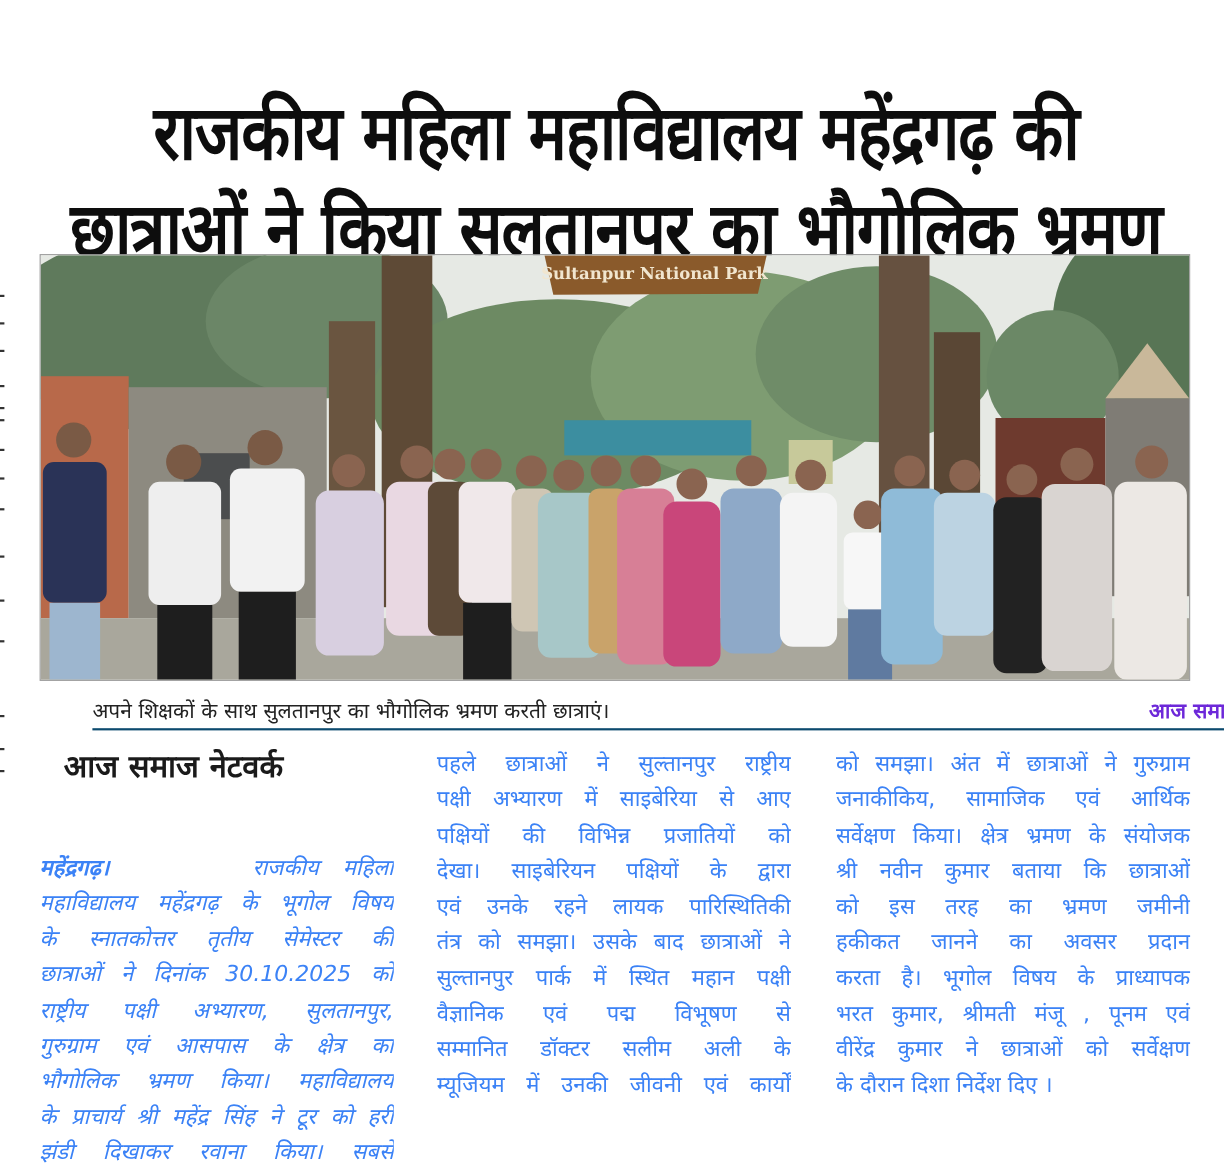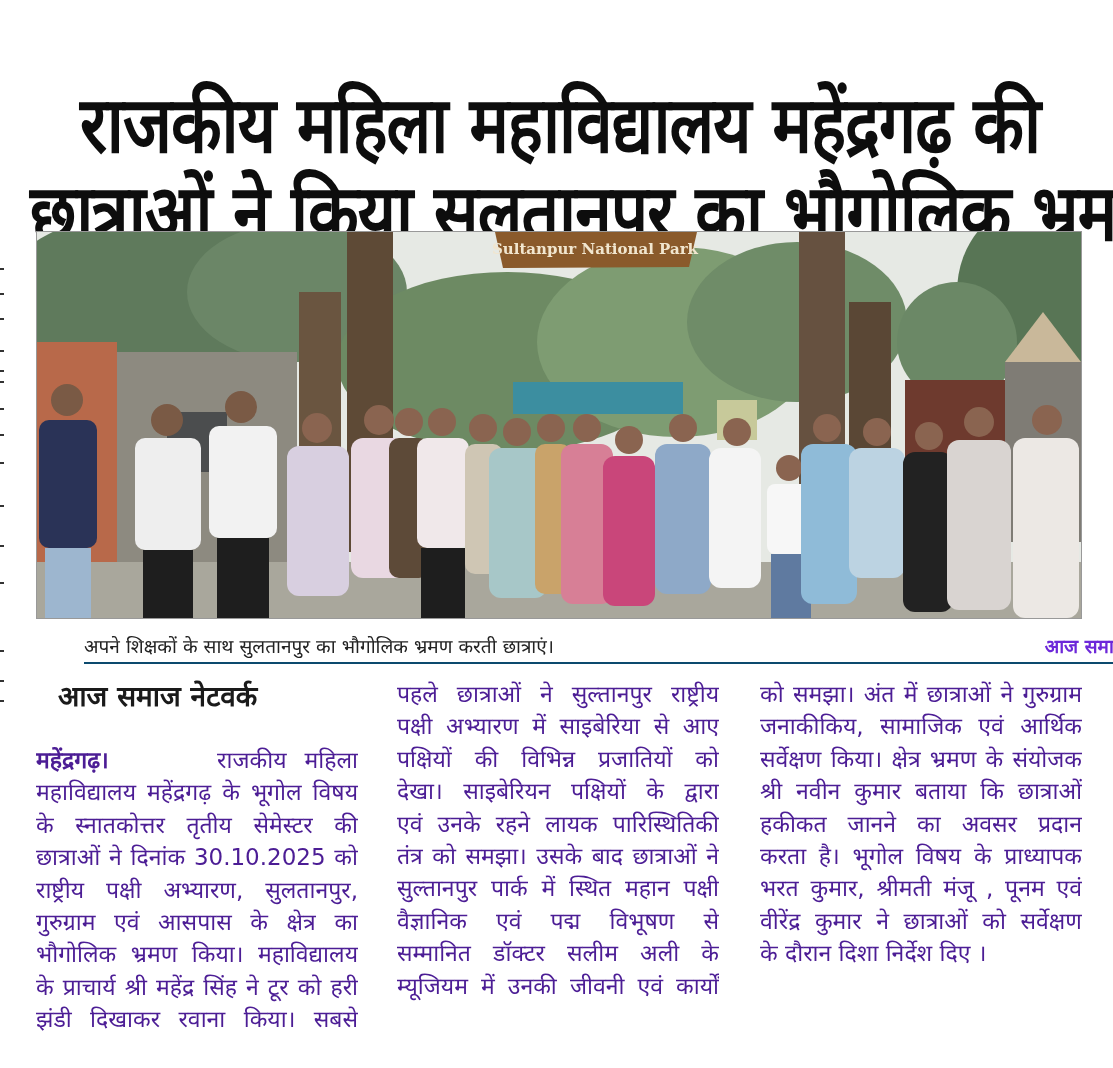--- a/index.html
+++ b/index.html
@@ -32,21 +32,21 @@
     .headline {
       position: absolute;
       left: 30px;
       top: 38px;
       width: 1060px;
       text-align: center;
       font-family: "DejaVu Sans", sans-serif;
       font-weight: bold;
       color: #0d0d0d;
       line-height: 88px;
-      font-size: 66px;
+      font-size: 58px;
       letter-spacing: -1px;
     }
     .headline .line {
       display: block;
       white-space: nowrap;
       transform: scaleY(1.18);
     }
     .photo {
       position: absolute;
       left: 36px;
@@ -86,27 +86,27 @@
       left: 36px;
       top: 676px;
       font-size: 28px;
       font-weight: bold;
       color: #1a1a1a;
       margin-left: 22px;
     }
     .col {
       position: absolute;
       width: 322px;
-      font-size: 23px;
+      font-size: 20px;
       line-height: 32.4px;
-      color: #4c1d95;
+      color: #3b82f6;
       text-align: justify;
       text-align-last: justify;
     }
-    .col1 { left: 36px; top: 744px; }
+    .col1 { left: 36px; top: 772px; font-style: italic; }
     .col2 { left: 397px; top: 678px; }
     .col3 { left: 760px; top: 678px; }
     .dateline { font-weight: bold; }
     .col-line {
       display: block;
       text-align: justify;
       text-align-last: justify;
       white-space: nowrap;
       overflow: hidden;
     }
@@ -256,18 +256,19 @@
   <span class="col-line">वैज्ञानिक एवं पद्म विभूषण से</span>
   <span class="col-line">सम्मानित डॉक्टर सलीम अली के</span>
   <span class="col-line">म्यूजियम में उनकी जीवनी एवं कार्यों</span>
 </div>
 
 <div class="col col3">
   <span class="col-line">को समझा। अंत में छात्राओं ने गुरुग्राम</span>
   <span class="col-line">जनाकीकिय, सामाजिक एवं आर्थिक</span>
   <span class="col-line">सर्वेक्षण किया। क्षेत्र भ्रमण के संयोजक</span>
   <span class="col-line">श्री नवीन कुमार बताया कि छात्राओं</span>
+  <span class="col-line">को इस तरह का भ्रमण जमीनी</span>
   <span class="col-line">हकीकत जानने का अवसर प्रदान</span>
   <span class="col-line">करता है। भूगोल विषय के प्राध्यापक</span>
   <span class="col-line">भरत कुमार, श्रीमती मंजू , पूनम एवं</span>
   <span class="col-line">वीरेंद्र कुमार ने छात्राओं को सर्वेक्षण</span>
   <span class="col-line end">के दौरान दिशा निर्देश दिए ।</span>
 </div>
 
 </body></html>

